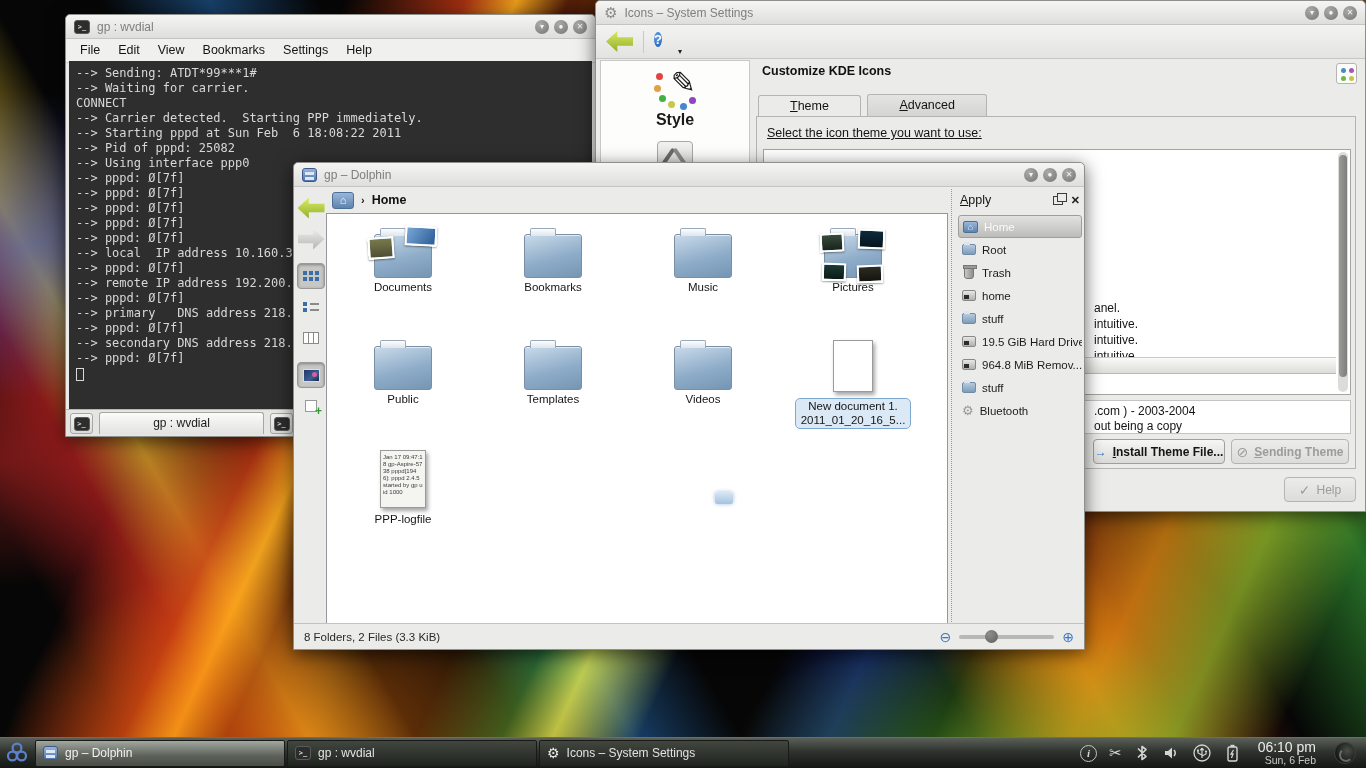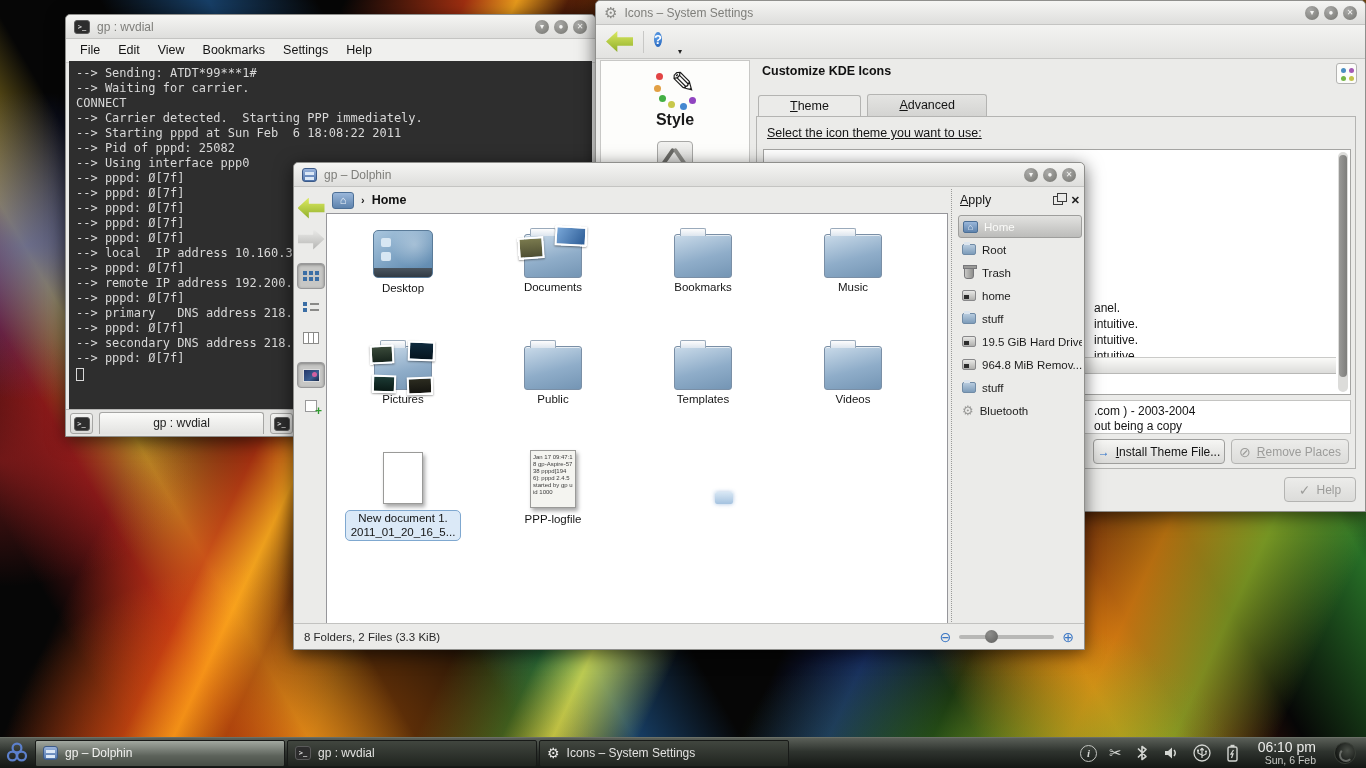--- a/index.html
+++ b/index.html
@@ -82,21 +82,21 @@
   .theme-list { position:absolute; left:6px; top:32px; width:588px; height:246px; background:#fff; border:1px solid #a4a4a2; }
   .frag { position:absolute; left:330px; top:150px; font-size:12px; line-height:16px; color:#141414; }
   .list-hl { position:absolute; left:1px; right:14px; top:207px; height:17px; background:linear-gradient(#fafaf8,#dcdcda); border-top:1px solid #cacac8; border-bottom:1px solid #b8b8b6; }
   .vscroll { position:absolute; right:2px; top:2px; width:10px; bottom:2px; background:#dcdcda; border-radius:5px; }
   .vthumb { position:absolute; left:1px; right:1px; top:3px; height:222px; background:linear-gradient(90deg,#9a9a98,#7e7e7c); border-radius:4px; }
   .desc-box { position:absolute; left:6px; top:283px; width:588px; height:34px; background:#fff; border:1px solid #c4c4c2; }
   .desc-box div { position:absolute; left:330px; font-size:12px; color:#141414; }
   .ss-btnrow { position:absolute; left:0; top:322px; width:594px; }
   .kbtn { position:absolute; height:25px; background:linear-gradient(#f6f6f4,#dadad8); border:1px solid #9e9e9c; border-radius:4px;
           font-size:12px; color:#141414; display:flex; align-items:center; justify-content:center; gap:6px; }
-  .kbtn .mnemo { display:inline-block; }
+  .kbtn .mnemo { display:inline-block;font-weight:bold; }
   .kbtn.disabled { color:#9c9c9a; background:linear-gradient(#ececea,#dcdcda); border-color:#b4b4b2; }
   .bico-blue { color:#2a6fc9; font-weight:bold; }
   .bico-gray { color:#9c9c9a; font-size:14px; }
   #applybtn { left:688px; top:476px; width:72px; }
 
   
   #dolphin { left:293px; top:162px; width:792px; height:488px; z-index:3; }
   .cab-ico { width:15px; height:14px; border-radius:3px; background:linear-gradient(#9ab4dc,#4f74ab); border:1px solid #3c5a88;
              position:relative; flex:none; }
   .cab-ico::before { content:""; position:absolute; left:2px; top:3px; right:2px; height:3px; background:#dce8f6; box-shadow:0 5px 0 #dce8f6; }
@@ -302,21 +302,21 @@
         <div style="top:3px">.com ) - 2003-2004</div>
         <div style="top:18px">out being a copy</div>
       </div>
       <div class="ss-btnrow">
         <span class="kbtn" style="left:336px; top:0; width:132px;">
           <span class="bico-blue">→</span>
           <span class="mnemo">Install Theme File...</span>
         </span>
         <span class="kbtn disabled" style="left:474px; top:0; width:118px;">
           <span class="bico-gray">⊘</span>
-          <span class="mnemo">Remove Places</span>
+          <span class="mnemo">Sending Theme</span>
         </span>
       </div>
     </div>
     <span class="kbtn disabled" id="applybtn">
       <span class="bico-gray">✓</span>
       <span>Help</span>
     </span>
   </div>
 
   <div class="win" id="dolphin">
@@ -354,24 +354,20 @@
           <span class="vi-prev"></span>
         </span>
       <span class="dtb">
           <span class="vi-split">
             <span>+</span>
           </span>
         </span>
     </div>
     <div class="dview">
       <div class="fgrid">
-        <div class="fcell">
-            <div class="desk-ico"></div>
-            <div class="flabel">Desktop</div>
-          </div>
         <div class="fcell">
             <div class="fold docs">
               <span class="ph p1"></span>
               <span class="ph p2"></span>
             </div>
             <div class="flabel">Documents</div>
           </div>
         <div class="fcell">
             <div class="fold"></div>
             <div class="flabel">Bookmarks</div>

